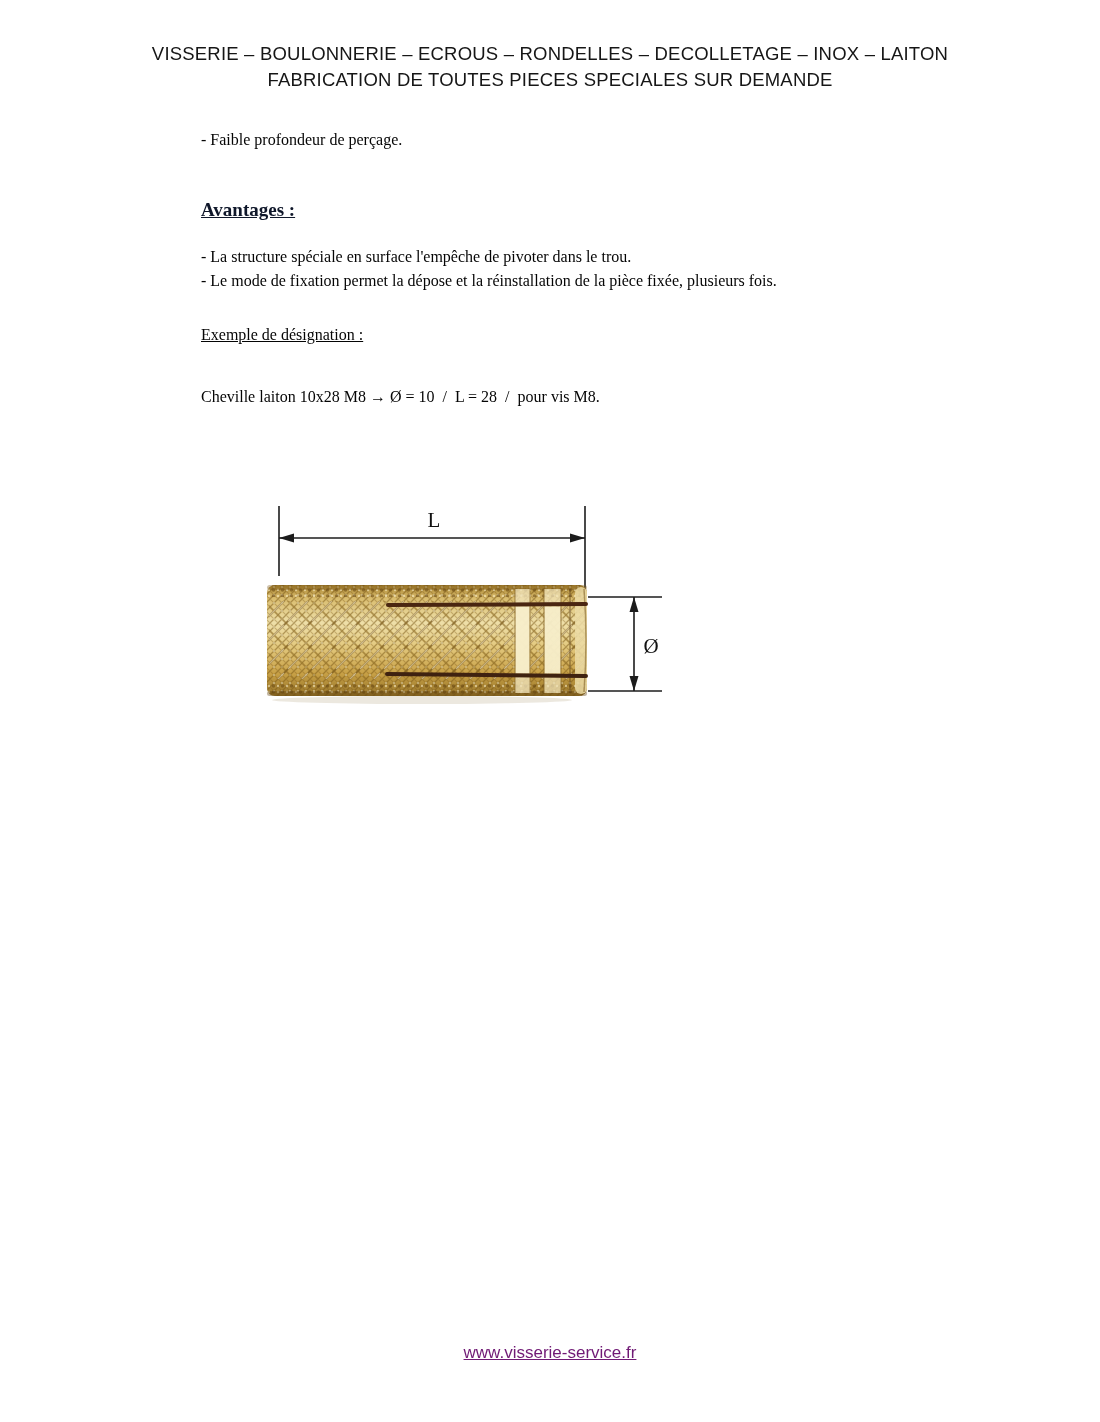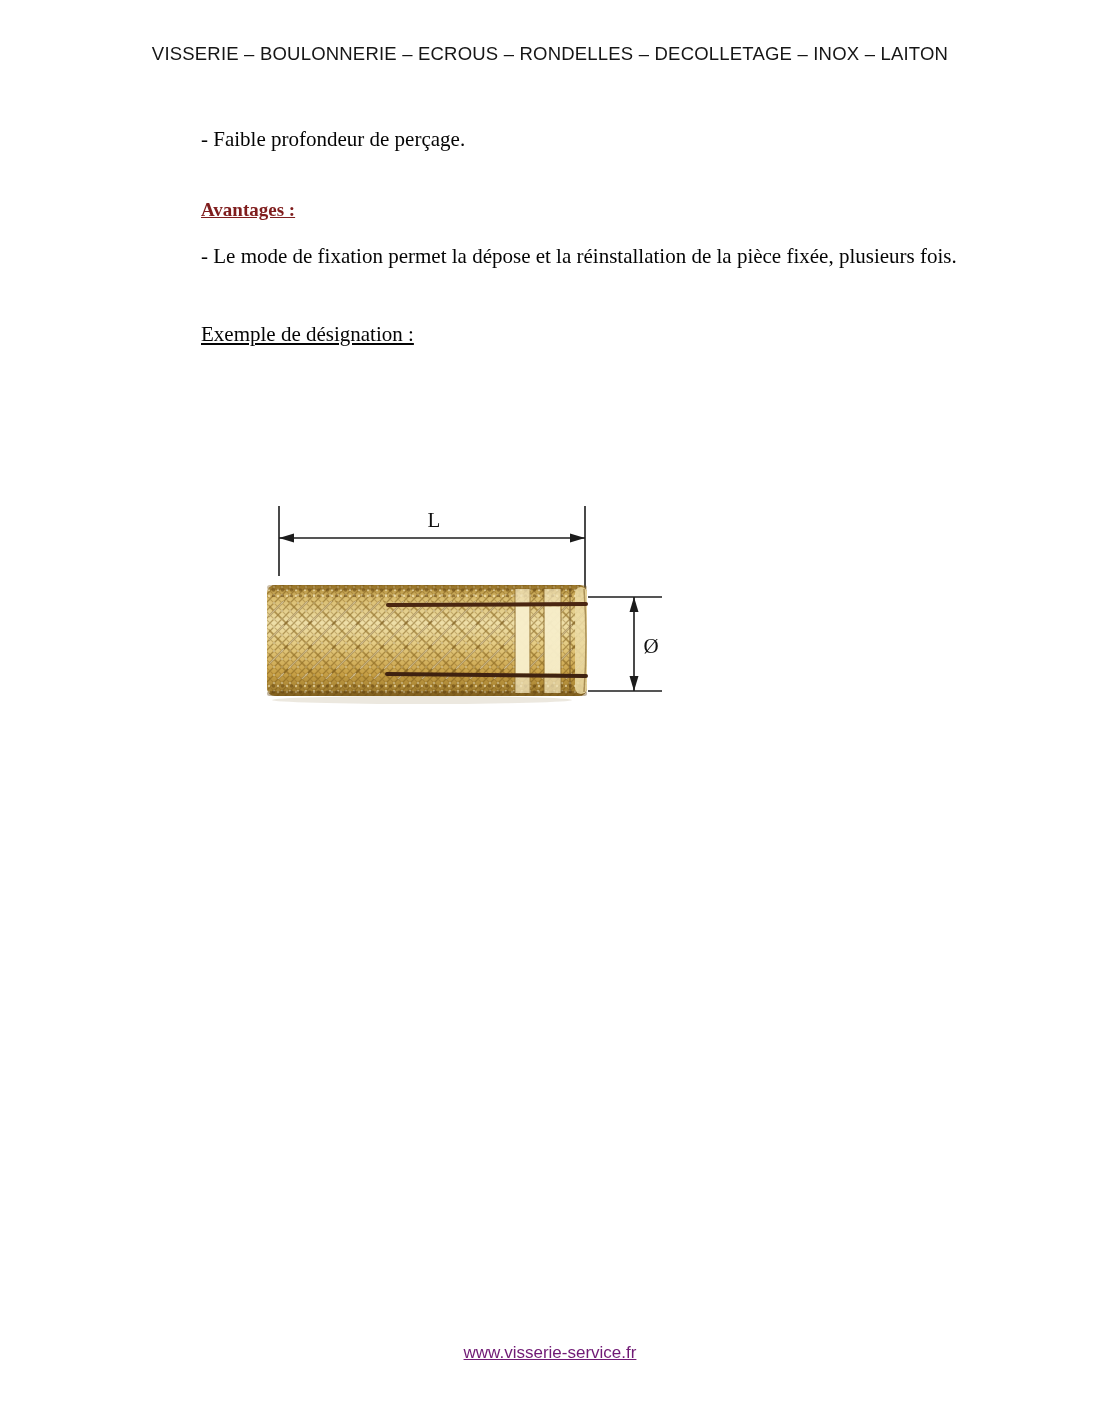--- a/index.html
+++ b/index.html
@@ -23,33 +23,33 @@
     font-family: "Liberation Sans", sans-serif;
     font-size: 18.5px;
     line-height: 26px;
     color: #161616;
     letter-spacing: 0.2px;
     white-space: nowrap;
   }
   .body-text {
     position: absolute;
     left: 119px;
-    font-size: 21px;
+    font-size: 16px;
     line-height: 23.5px;
     color: #050505;
   }
   .intro { top: 120px; }
   .section-title {
     position: absolute;
     left: 119px;
     top: 191px;
     font-size: 19px;
     font-weight: bold;
     text-decoration: underline;
-    color: #7f1d1d;
+    color: #0f172a;
   }
   .bullets { top: 237px; }
   .exemple { top: 315px; text-decoration: underline; font-family: Liberation Serif, serif; }
   .designation { top: 377px; white-space: pre; }
   .diagram {
     position: absolute;
     left: 180px;
     top: 495px;
   }
   .dim-line { stroke: #1c1c1c; stroke-width: 1.6; fill: none; }
@@ -75,32 +75,35 @@
     cursor: pointer;
   }
 </style>
 </head>
 <body>
 
 <div class="page">
 
   <header class="doc-header">
     <div>VISSERIE – BOULONNERIE – ECROUS – RONDELLES – DECOLLETAGE – INOX – LAITON</div>
+    <div>FABRICATION DE TOUTES PIECES SPECIALES SUR DEMANDE</div>
   </header>
 
   <p class="body-text intro">- Faible profondeur de perçage.</p>
 
   <h2 class="section-title">Avantages :</h2>
 
   <div class="body-text bullets">
+    <div>- La structure spéciale en surface l'empêche de pivoter dans le trou.</div>
     <div>- Le mode de fixation permet la dépose et la réinstallation de la pièce fixée, plusieurs fois.</div>
   </div>
 
   <p class="body-text exemple">Exemple de désignation :</p>
 
+  <p class="body-text designation">Cheville laiton 10x28 M8 → Ø = 10  /  L = 28  /  pour vis M8.</p>
 
   <svg class="diagram" width="420" height="212" viewBox="0 0 420 212" xmlns="http://www.w3.org/2000/svg">
     <defs>
       <linearGradient id="brass" x1="0" y1="0" x2="0" y2="1">
         <stop offset="0" stop-color="#a8832e"></stop>
         <stop offset="0.12" stop-color="#d9bc6e"></stop>
         <stop offset="0.34" stop-color="#eedfa8"></stop>
         <stop offset="0.55" stop-color="#e3c97f"></stop>
         <stop offset="0.8" stop-color="#c7a045"></stop>
         <stop offset="1" stop-color="#96742a"></stop>

